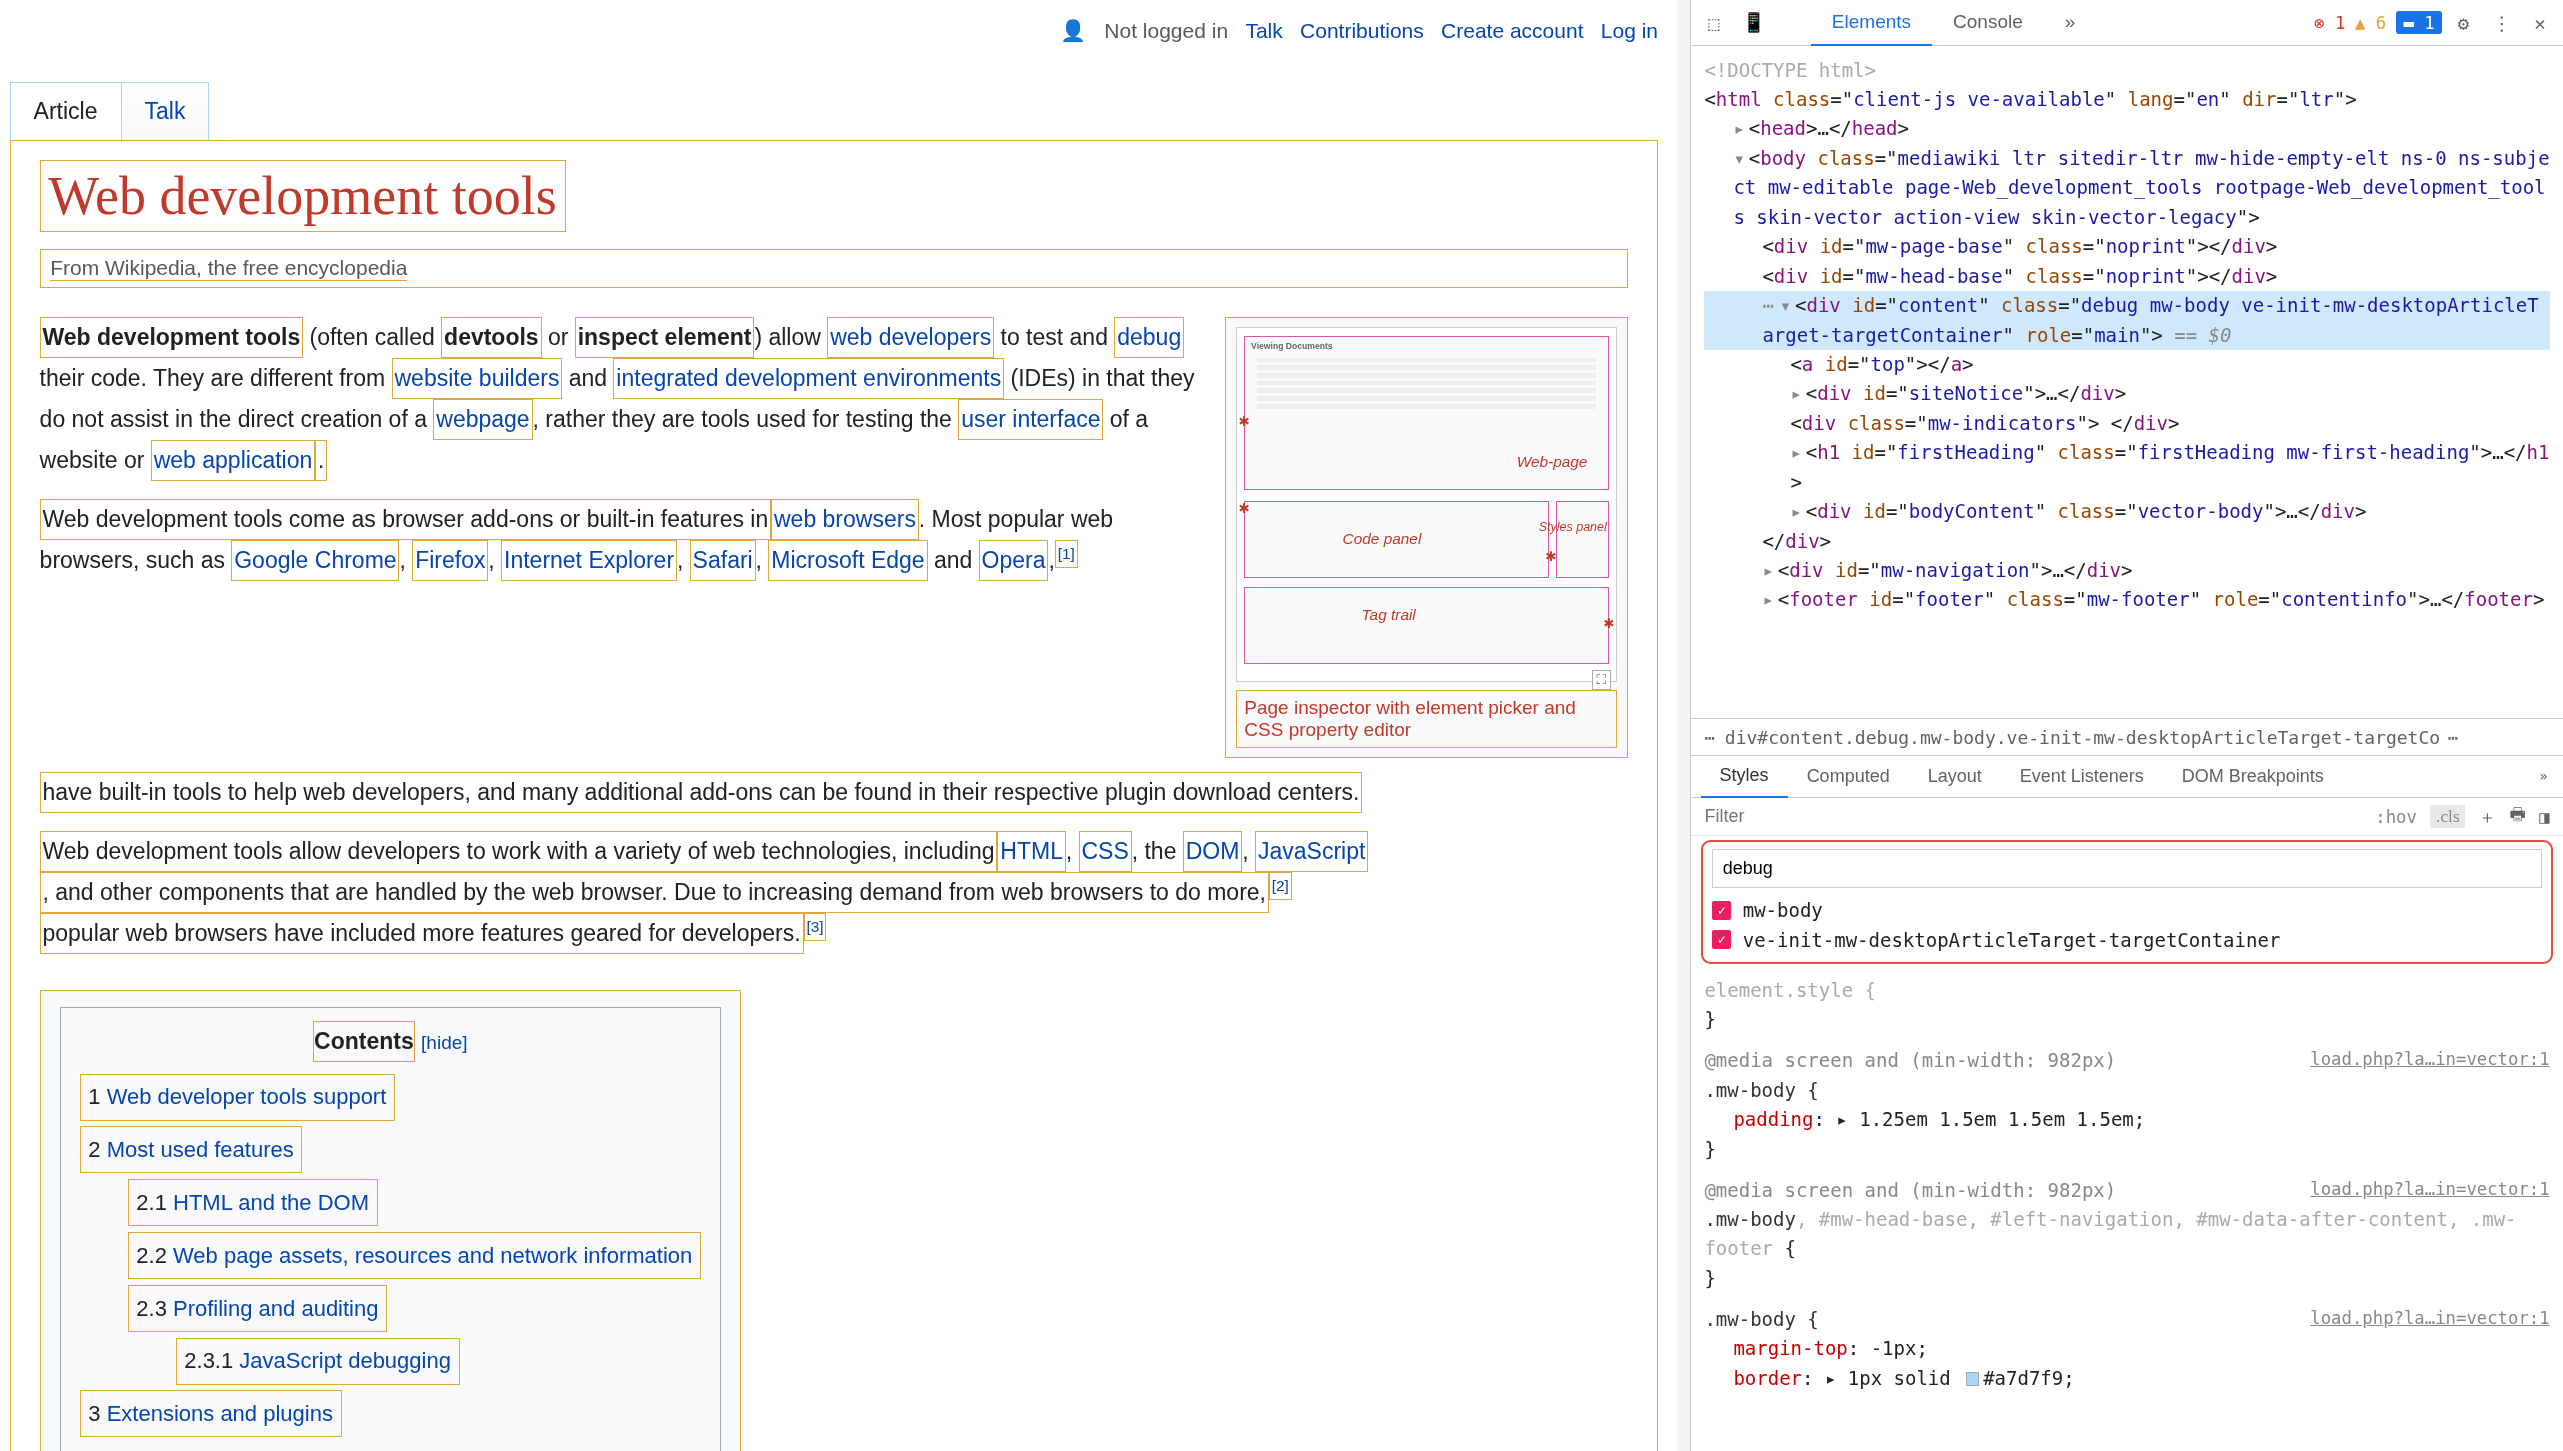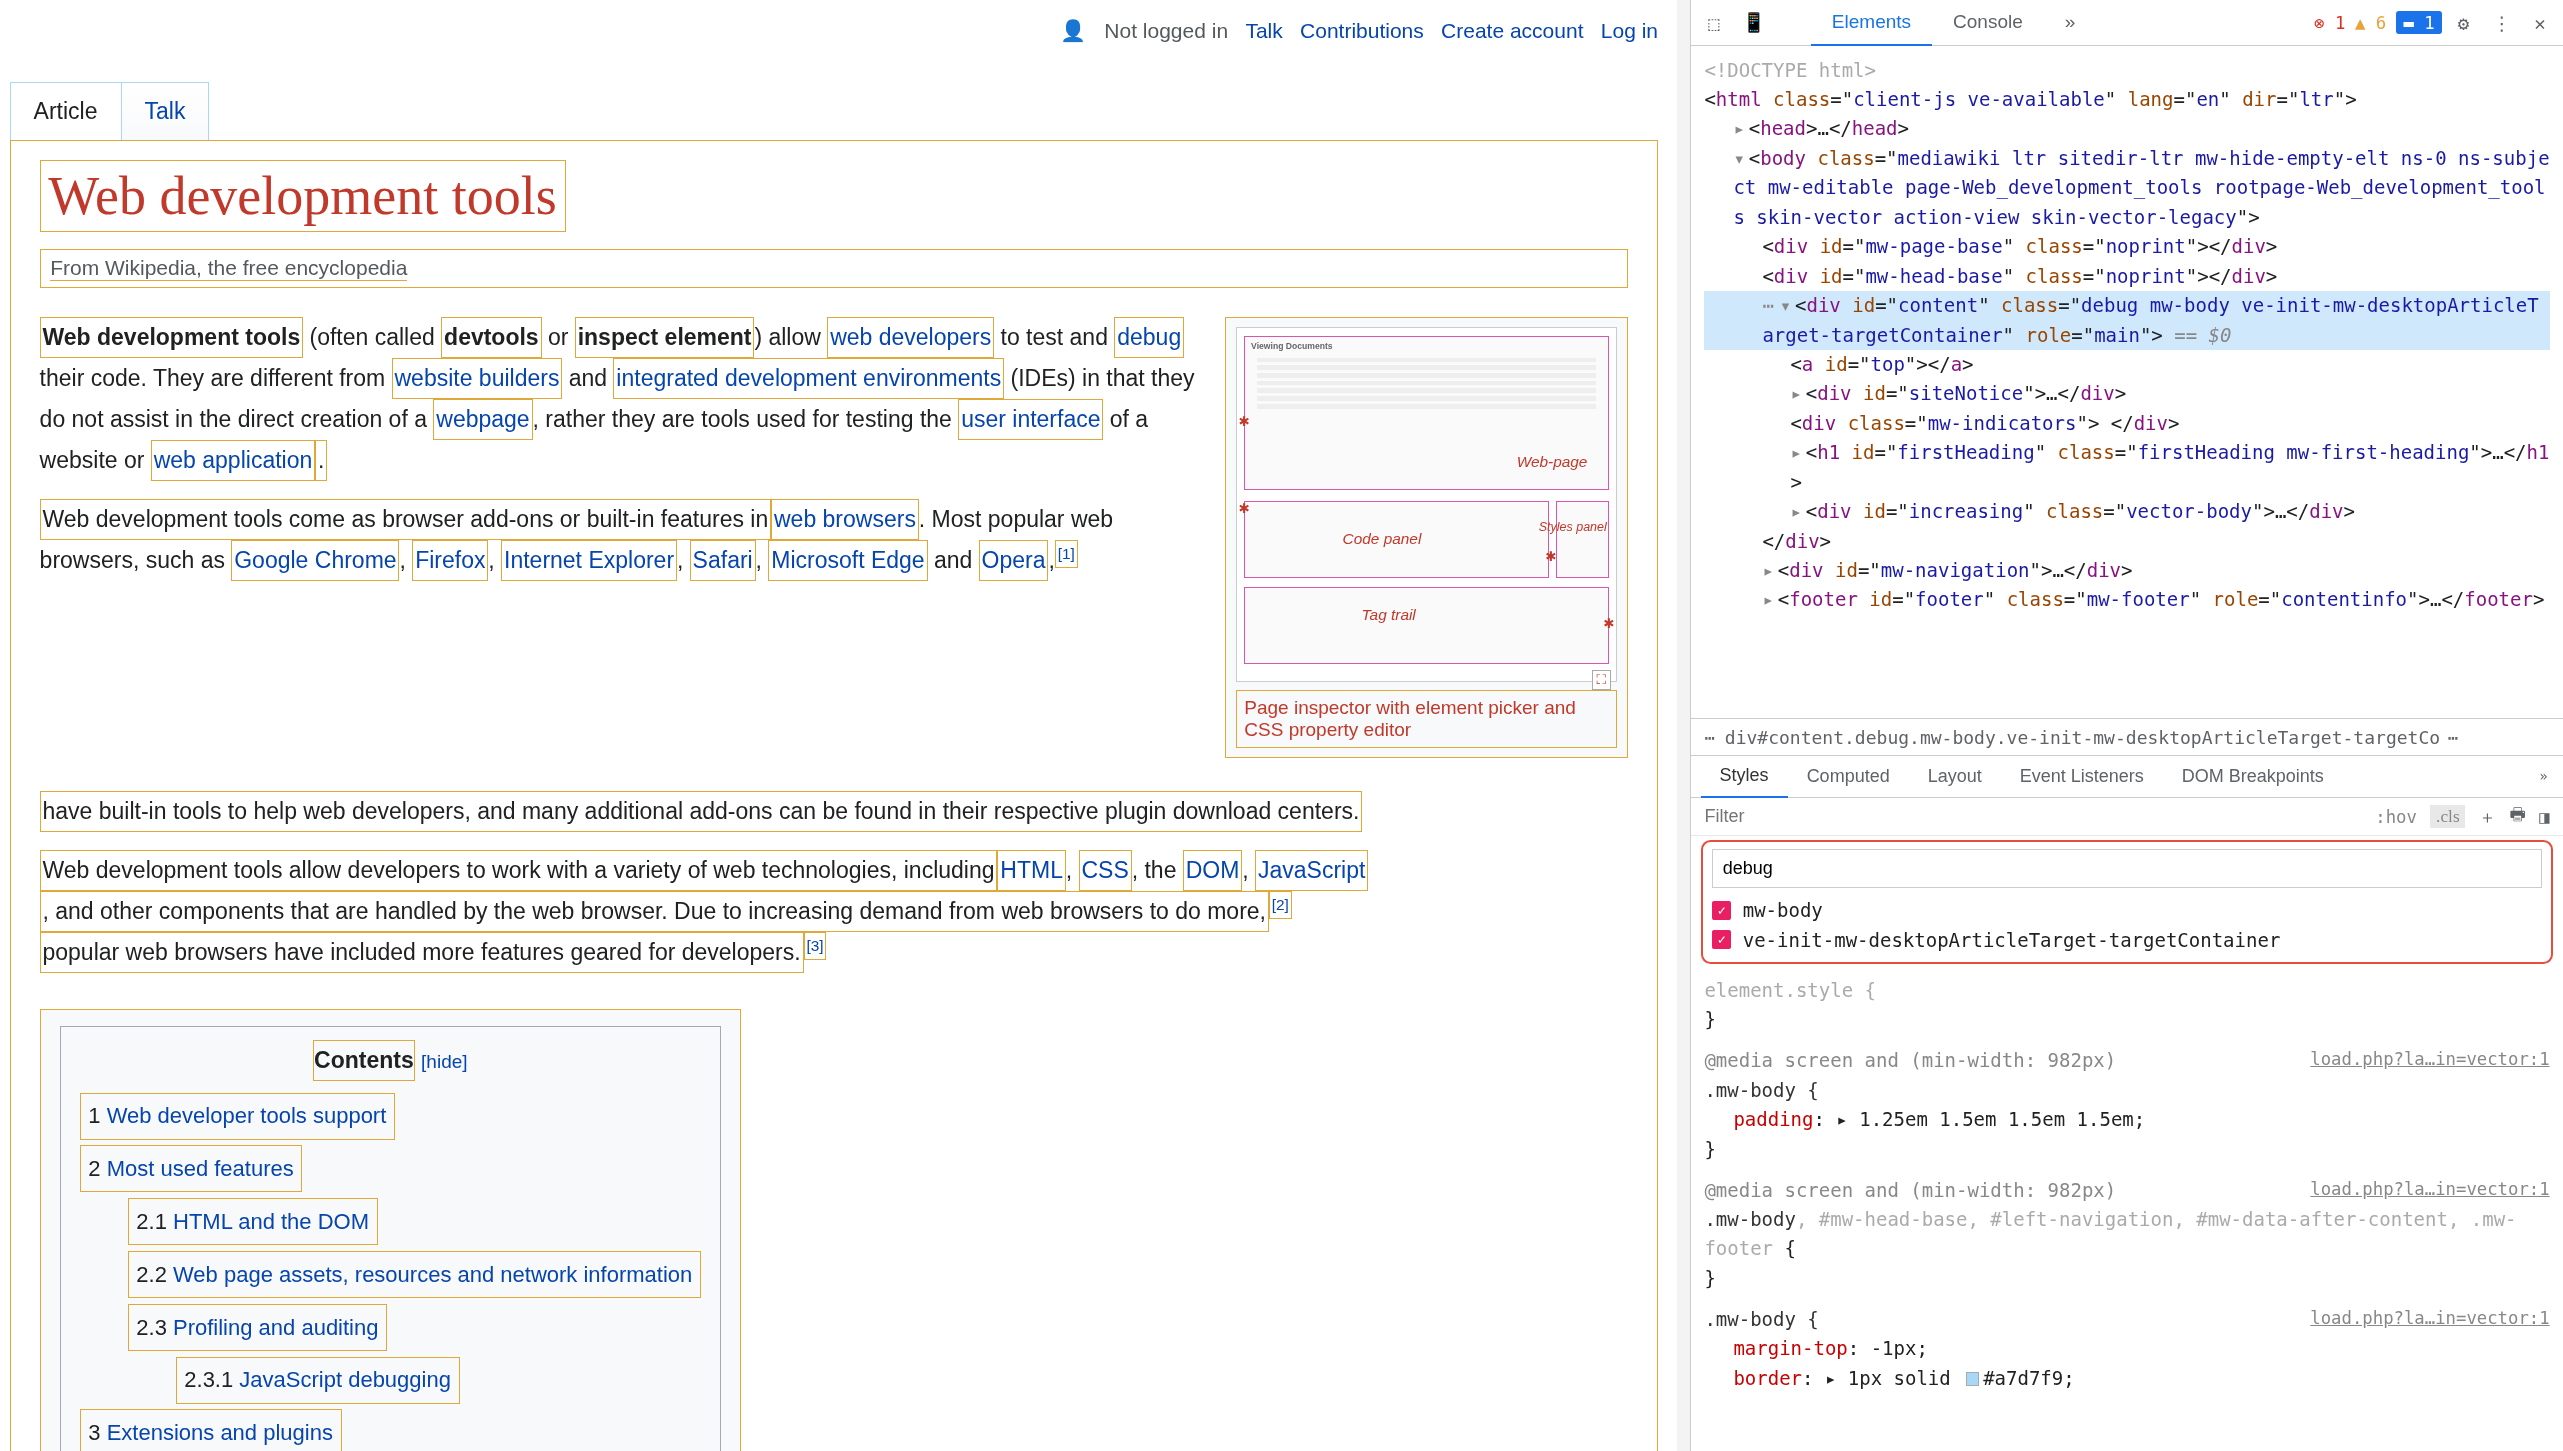--- a/index.html
+++ b/index.html
@@ -30,21 +30,21 @@
 .tagline-box { border: 1.9px solid #e0a838; padding: 5.8px 9.6px; margin-bottom: 29px; font-size: 21px; color: #54595d; display: inline-block; width: 100%; }
 .tagline-box span { border-bottom: 1.9px solid #e0a838; display: inline-block; }
 
 .body-text { font-size: 23px; line-height: 1.7; }
 .body-text p { margin-bottom: 17.3px; }
 .hl { border: 1.9px solid #e0a838; padding: 0 1.9px; display: inline-block; }
 .hl.link { color: #0645ad; }
 .hl.bold { font-weight: bold; }
 .sup { color: #0645ad; font-size: 15.4px; vertical-align: super; }
 
-.infobox { float: right; width: 403px; border: 1.9px solid #e0a838; background: #f8f9fa; margin: 0 0 33px 29px; padding: 9.6px; }
+.infobox { float: right; width: 403px; border: 1.9px solid #e0a838; background: #f8f9fa; margin: 0 0 14px 29px; padding: 9.6px; }
 .infobox-img { width: 100%; height: 355px; background: #fff; border: 1px solid #ccc; position: relative; overflow: hidden; }
 .infobox-img .mock-panel { position: absolute; }
 .mock-top { top: 7.7px; left: 7.7px; right: 7.7px; height: 154px; border: 1px solid #d5a; background: #fafafa; }
 .mock-top .mock-title { font-size: 8.6px; font-weight: bold; padding: 3.8px 5.8px; color: #666; }
 .mock-top .mock-line { height: 4.8px; background: #eee; margin: 2.9px 11.5px; }
 .mock-label-wp { position: absolute; right: 29px; top: 125px; color: #c0392b; font-style: italic; font-size: 15.4px; }
 .mock-mid { top: 173px; left: 7.7px; right: 67px; height: 77px; border: 1px solid #d5a; background: #fafafa; }
 .mock-label-code { position: absolute; left: 106px; top: 202px; color: #c0392b; font-style: italic; font-size: 15.4px; }
 .mock-side { top: 173px; right: 7.7px; width: 53px; height: 77px; border: 1px solid #d5a; background: #fafafa; }
 .mock-label-styles { position: absolute; right: 9.6px; top: 192px; color: #c0392b; font-style: italic; font-size: 12.5px; }
@@ -232,21 +232,21 @@
       <div class="dom-line">&lt;<span class="tag-b">html</span> <span class="attr-n">class</span>="<span class="attr-v">client-js ve-available</span>" <span class="attr-n">lang</span>="<span class="attr-v">en</span>" <span class="attr-n">dir</span>="<span class="attr-v">ltr</span>"&gt;</div>
       <div class="dom-line indent-1"><span class="tri">▸</span>&lt;<span class="tag-b">head</span>&gt;…&lt;/<span class="tag-b">head</span>&gt;</div>
       <div class="dom-line indent-1"><span class="tri">▾</span>&lt;<span class="tag-b">body</span> <span class="attr-n">class</span>="<span class="attr-v">mediawiki ltr sitedir-ltr mw-hide-empty-elt ns-0 ns-subject mw-editable page-Web_development_tools rootpage-Web_development_tools skin-vector action-view skin-vector-legacy</span>"&gt;</div>
       <div class="dom-line indent-2">&lt;<span class="tag-b">div</span> <span class="attr-n">id</span>="<span class="attr-v">mw-page-base</span>" <span class="attr-n">class</span>="<span class="attr-v">noprint</span>"&gt;&lt;/<span class="tag-b">div</span>&gt;</div>
       <div class="dom-line indent-2">&lt;<span class="tag-b">div</span> <span class="attr-n">id</span>="<span class="attr-v">mw-head-base</span>" <span class="attr-n">class</span>="<span class="attr-v">noprint</span>"&gt;&lt;/<span class="tag-b">div</span>&gt;</div>
       <div class="dom-line indent-2 selected"><span class="ellip">⋯</span><span class="tri">▾</span>&lt;<span class="tag-b">div</span> <span class="attr-n">id</span>="<span class="attr-v">content</span>" <span class="attr-n">class</span>="<span class="attr-v">debug mw-body ve-init-mw-desktopArticleTarget-targetContainer</span>" <span class="attr-n">role</span>="<span class="attr-v">main</span>"&gt;<span class="dollar"> == $0</span></div>
       <div class="dom-line indent-3">&lt;<span class="tag-b">a</span> <span class="attr-n">id</span>="<span class="attr-v">top</span>"&gt;&lt;/<span class="tag-b">a</span>&gt;</div>
       <div class="dom-line indent-3"><span class="tri">▸</span>&lt;<span class="tag-b">div</span> <span class="attr-n">id</span>="<span class="attr-v">siteNotice</span>"&gt;…&lt;/<span class="tag-b">div</span>&gt;</div>
       <div class="dom-line indent-3">&lt;<span class="tag-b">div</span> <span class="attr-n">class</span>="<span class="attr-v">mw-indicators</span>"&gt; &lt;/<span class="tag-b">div</span>&gt;</div>
       <div class="dom-line indent-3"><span class="tri">▸</span>&lt;<span class="tag-b">h1</span> <span class="attr-n">id</span>="<span class="attr-v">firstHeading</span>" <span class="attr-n">class</span>="<span class="attr-v">firstHeading mw-first-heading</span>"&gt;…&lt;/<span class="tag-b">h1</span>&gt;</div>
-      <div class="dom-line indent-3"><span class="tri">▸</span>&lt;<span class="tag-b">div</span> <span class="attr-n">id</span>="<span class="attr-v">increasing</span>" <span class="attr-n">class</span>="<span class="attr-v">vector-body</span>"&gt;…&lt;/<span class="tag-b">div</span>&gt;</div>
+      <div class="dom-line indent-3"><span class="tri">▸</span>&lt;<span class="tag-b">div</span> <span class="attr-n">id</span>="<span class="attr-v">bodyContent</span>" <span class="attr-n">class</span>="<span class="attr-v">vector-body</span>"&gt;…&lt;/<span class="tag-b">div</span>&gt;</div>
       <div class="dom-line indent-2">&lt;/<span class="tag-b">div</span>&gt;</div>
       <div class="dom-line indent-2"><span class="tri">▸</span>&lt;<span class="tag-b">div</span> <span class="attr-n">id</span>="<span class="attr-v">mw-navigation</span>"&gt;…&lt;/<span class="tag-b">div</span>&gt;</div>
       <div class="dom-line indent-2"><span class="tri">▸</span>&lt;<span class="tag-b">footer</span> <span class="attr-n">id</span>="<span class="attr-v">footer</span>" <span class="attr-n">class</span>="<span class="attr-v">mw-footer</span>" <span class="attr-n">role</span>="<span class="attr-v">contentinfo</span>"&gt;…&lt;/<span class="tag-b">footer</span>&gt;</div>
     </div>
 
     <div class="dt-crumbs">
       <span class="crumbs-ell">⋯</span>
       <span>div#content.debug.mw-body.ve-init-mw-desktopArticleTarget-targetCo</span>
       <span style="margin-left:7.7px">⋯</span>
     </div>

